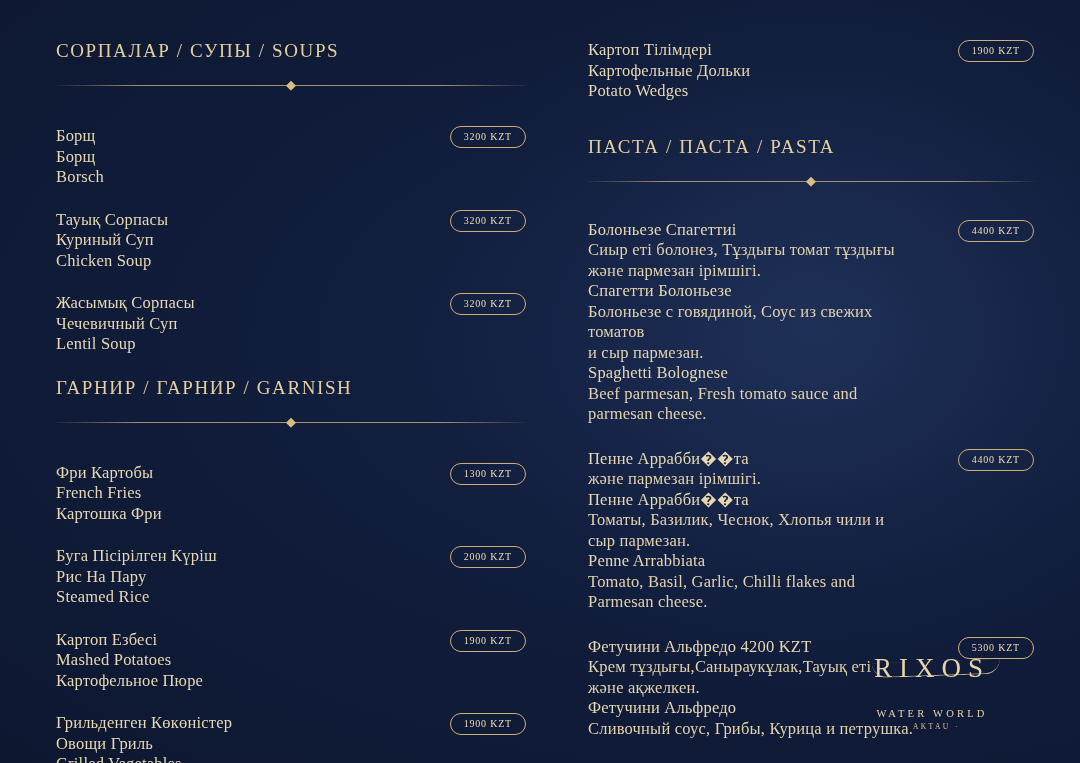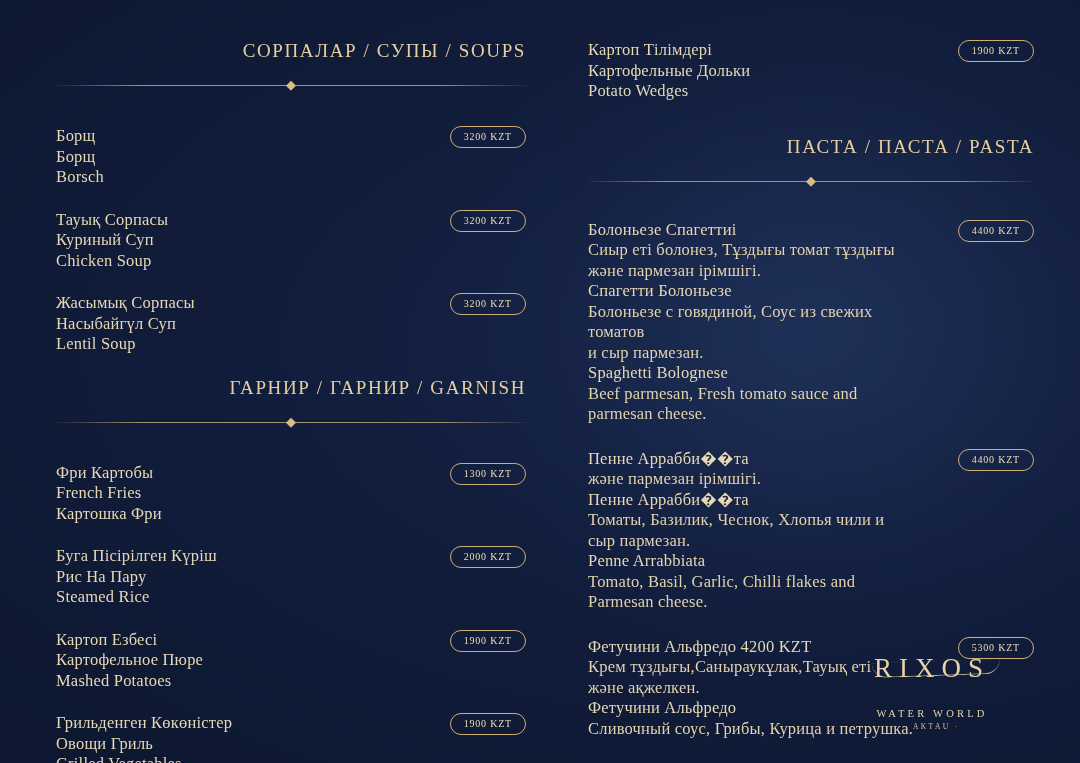--- a/index.html
+++ b/index.html
@@ -28,21 +28,21 @@
     pointer-events: none;
   }
   .col {
     position: absolute;
     top: 40px;
   }
   .col-left { left: 56px; width: 470px; }
   .col-right { left: 588px; width: 446px; }
 
   .section-title {
-    text-align: right;
+    text-align: left;
     font-size: 19px;
     letter-spacing: 1.6px;
     color: #e5cf9e;
     font-family: "Liberation Serif", serif;
     margin: 0;
     padding: 0;
     white-space: nowrap;
   }
   .divider {
     position: relative;
@@ -170,21 +170,21 @@
           <div>Тауық Сорпасы</div>
           <div>Куриный Суп</div>
           <div>Chicken Soup</div>
         </div>
         <div class="price">3200 KZT</div>
       </div>
 
       <div class="item">
         <div class="names">
           <div>Жасымық Сорпасы</div>
-          <div>Насыбайгүл Суп</div>
+          <div>Чечевичный Суп</div>
           <div>Lentil Soup</div>
         </div>
         <div class="price">3200 KZT</div>
       </div>
     </div>
 
     <div style="margin-top:10px">
       <div class="section-title">ГАРНИР / ГАРНИР / GARNISH</div>
       <div class="divider">
         <div class="line"></div>
@@ -207,22 +207,22 @@
           <div>Буга Пісірілген Күріш</div>
           <div>Рис На Пару</div>
           <div>Steamed Rice</div>
         </div>
         <div class="price">2000 KZT</div>
       </div>
 
       <div class="item">
         <div class="names">
           <div>Картоп Езбесі</div>
+          <div>Mashed Potatoes</div>
           <div>Картофельное Пюре</div>
-          <div>Mashed Potatoes</div>
         </div>
         <div class="price">1900 KZT</div>
       </div>
 
       <div class="item">
         <div class="names">
           <div>Грильденген Көкөністер</div>
           <div>Овощи Гриль</div>
           <div>Grilled Vegetables</div>
         </div>

